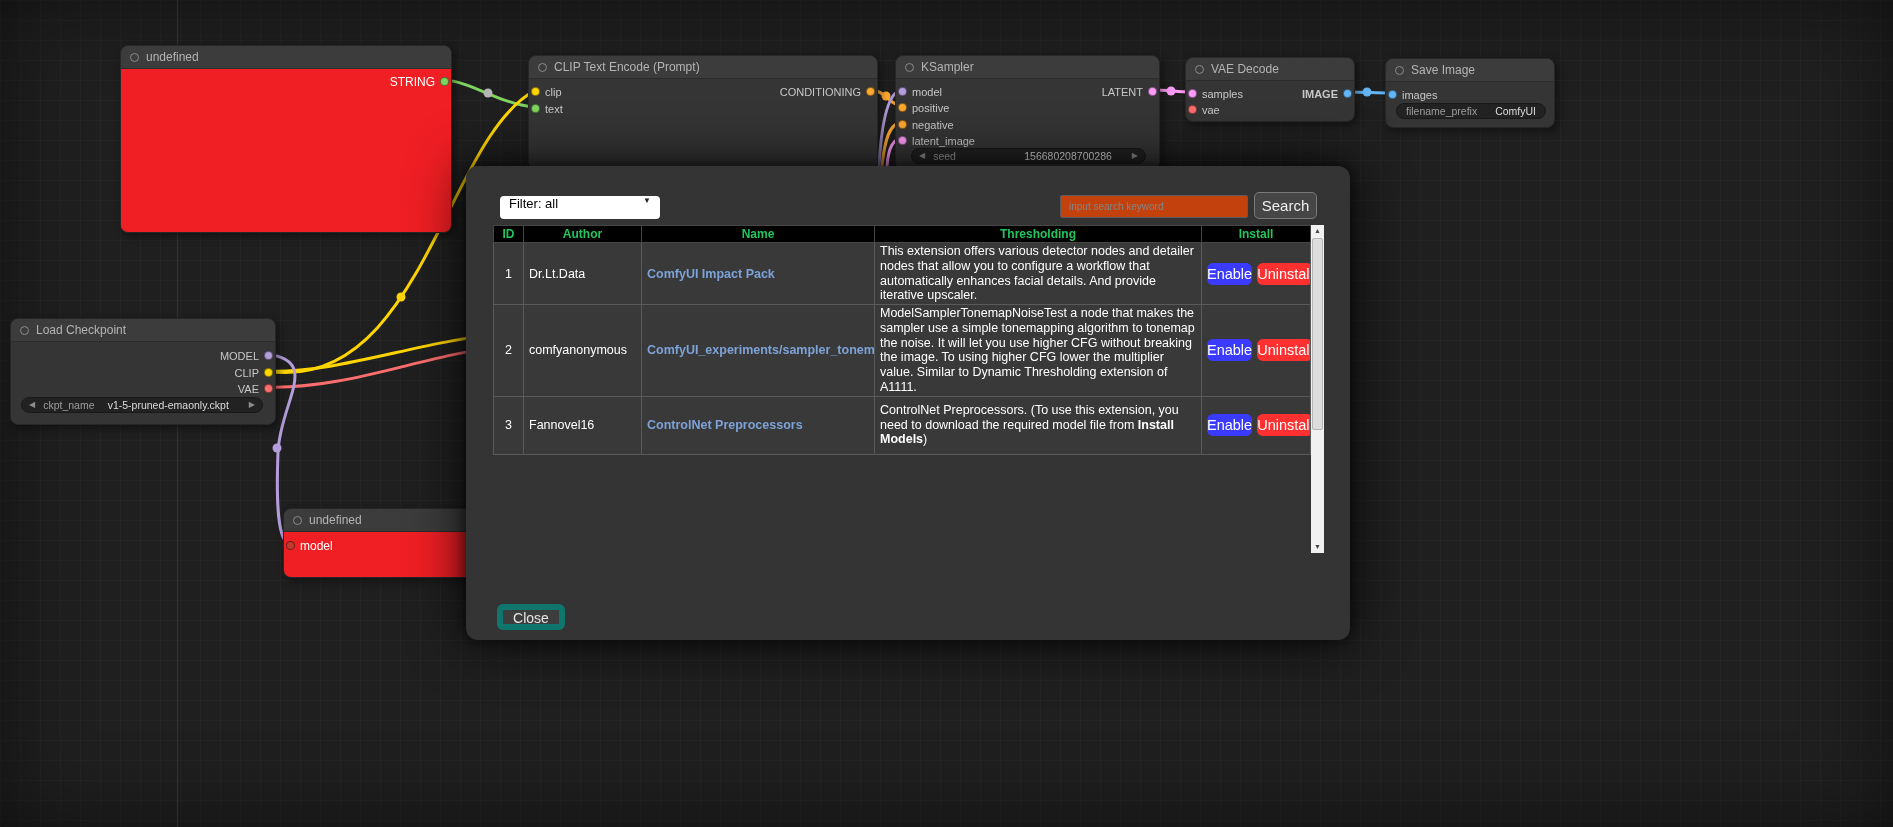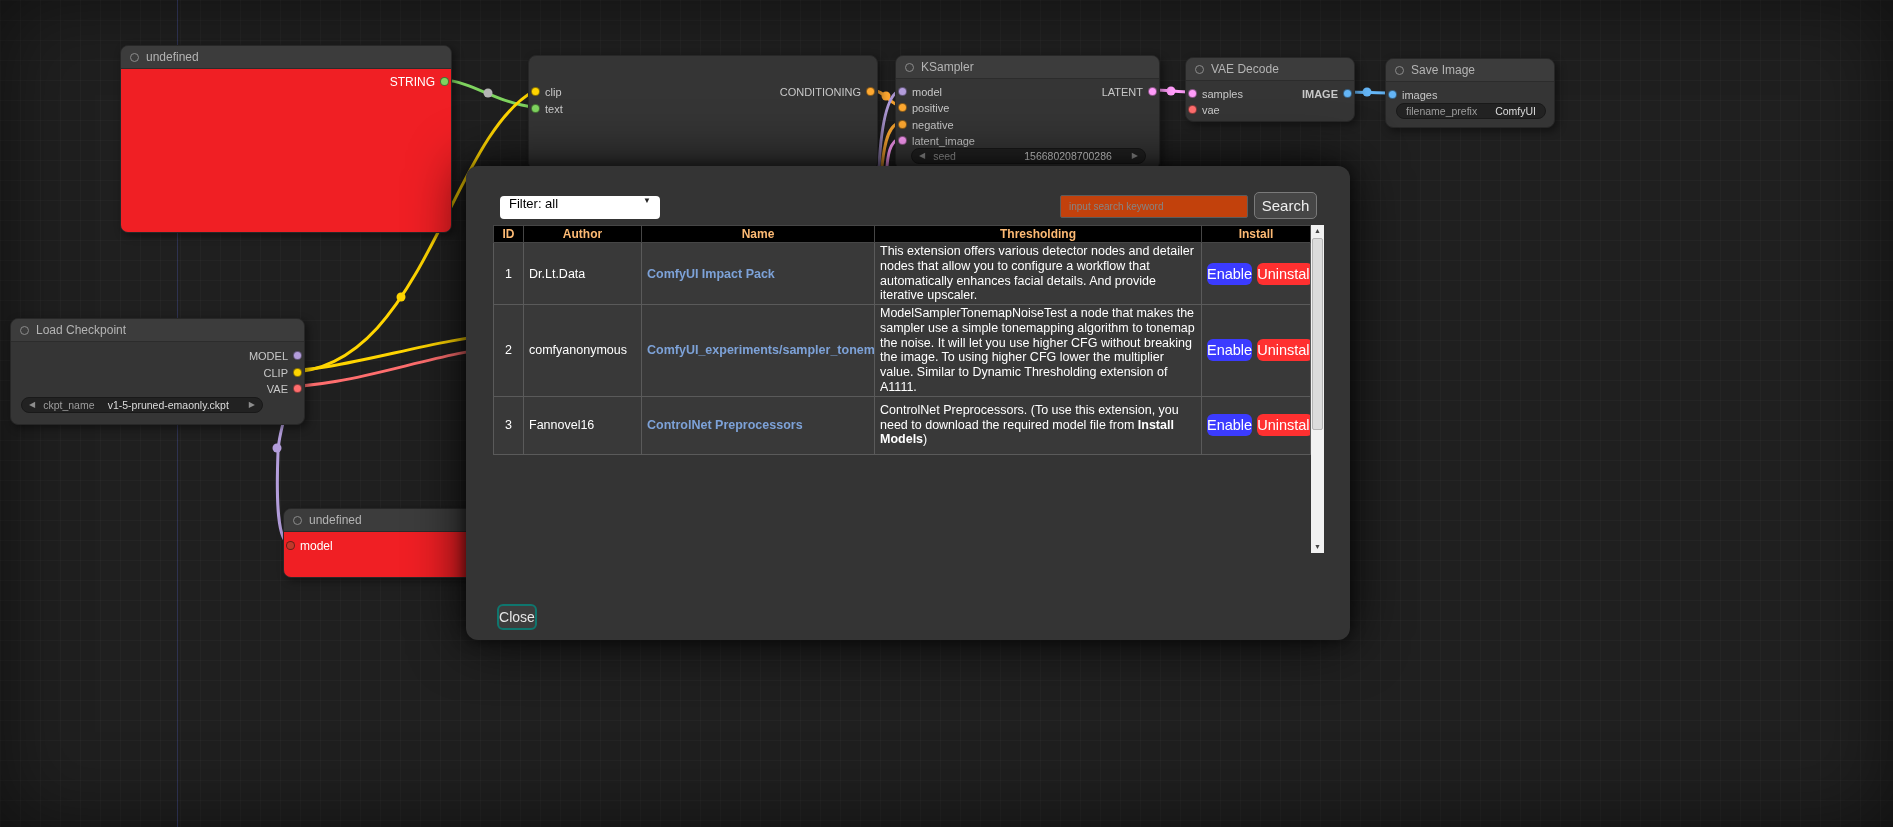--- a/index.html
+++ b/index.html
@@ -56,21 +56,21 @@
   .filter-caret { margin-left:auto; font-size:8px; color:#222; }
   .search-input { position:absolute; left:594px; top:29px; width:188px; height:23px;
                   background:#c2410c; border:1px solid #5b5b5b; border-radius:2px;
                   color:#dddddd; font-size:10px; padding:0 8px; font-family:inherit; }
   .search-input::placeholder { color:#858585; }
   .search-btn { position:absolute; left:788px; top:26px; width:63px; height:27px;
                 background:#464646; border:1px solid #7a7a7a; border-radius:5px;
                 color:#eeeeee; font-size:15px; cursor:pointer; font-family:inherit; }
   .ext-table { position:absolute; left:27px; top:59px; width:817px;
                border-collapse:collapse; table-layout:fixed; background:#393939; }
-  .ext-table th { background:#000000; color:#fdba74; font-size:12px; font-weight:bold;
+  .ext-table th { background:#000000; color:#22c55e; font-size:12px; font-weight:bold;
                   height:17px; padding:0 4px; border:1px solid #464646; }
   .ext-table td { border:1px solid #5a5a5a; color:#ffffff; font-size:12.5px;
                   padding:1px 5px; vertical-align:middle; overflow:hidden; }
   .cell-id { text-align:center; }
   .cell-name a { color:var(--link_text); font-weight:bold; text-decoration:none;
                  white-space:nowrap; cursor:pointer; }
   .cell-desc { line-height:1.18; padding:2px 4px 2px 5px;margin-left:20px; }
   .cell-install { text-align:center; }
   .btn-stack { display:flex; flex-direction:row; gap:5px; align-items:center; }
   .pill-btn { width:97px; height:22px; border:none; border-radius:6px; color:#ffffff;
@@ -78,22 +78,22 @@
   .pill-btn.enable { background:var(--enable_button); }
   .pill-btn.uninstall { background:var(--uninstall_button); }
   .vscroll { position:absolute; left:845px; top:59px; width:13px; height:328px;
              background:#f1f1f1; }
   .vs-arrow { position:absolute; left:0; width:13px; height:12px; font-size:7px;
               color:#444; text-align:center; line-height:12px; background:#f1f1f1;
               cursor:pointer; }
   .vs-arrow.up { top:0; } .vs-arrow.down { bottom:0; }
   .vs-thumb { position:absolute; left:1px; top:13px; width:11px; height:192px;
               background:#dcdcdc; border:1px solid #b5b5b5; border-radius:2px; cursor:grab; }
-  .close-btn { position:absolute; left:31px; top:438px; width:40px; height:26px;
-               background:#3d3d3d; border:2px solid #0f766e; border-radius:6px;
+  .close-btn { position:absolute; left:31px; top:438px; width:68px; height:26px;
+               background:#3d3d3d; border:6px solid #0f766e; border-radius:6px;
                color:#e6e6e6; font-size:14px; cursor:pointer; font-family:inherit; }
 </style>
 </head>
 <body>
 
 <div class="canvas">
   <div class="guide-v"></div>
 </div>
 
 <svg class="wires" width="1893" height="827">
@@ -128,20 +128,24 @@
     <span>undefined</span>
   </div>
   <div class="node-body error"></div>
   <div class="slot out" style="top:29px;">
     <span class="dot" style="background:var(--string);"></span>
     <span class="on-red">STRING</span>
   </div>
 </div>
 
 <div class="node" style="left:528px; top:55px; width:350px; height:115px;">
+  <div class="node-title">
+    <span class="title-dot"></span>
+    <span>CLIP Text Encode (Prompt)</span>
+  </div>
   <div class="slot in" style="top:29px;">
     <span class="dot" style="background:var(--clip);"></span>
     <span>clip</span>
   </div>
   <div class="slot in" style="top:46px;">
     <span class="dot" style="background:var(--string);"></span>
     <span>text</span>
   </div>
   <div class="slot out" style="top:29px;">
     <span class="dot" style="background:var(--conditioning);"></span>
@@ -209,21 +213,21 @@
   <div class="slot in" style="top:29px;">
     <span class="dot" style="background:var(--image);"></span>
     <span>images</span>
   </div>
   <div class="widget" style="left:10px; top:44px; width:150px;">
     <span class="wlabel" style="margin-left:2px;">filename_prefix</span>
     <span class="wvalue" style="margin-right:2px;">ComfyUI</span>
   </div>
 </div>
 
-<div class="node" style="left:10px; top:318px; width:295px; height:107px;">
+<div class="node" style="left:10px; top:318px; width:266px; height:107px;">
   <div class="node-title">
     <span class="title-dot"></span>
     <span>Load Checkpoint</span>
   </div>
   <div class="slot out" style="top:30px;">
     <span class="dot" style="background:var(--model);"></span>
     <span>MODEL</span>
   </div>
   <div class="slot out" style="top:47px;">
     <span class="dot" style="background:var(--clip);"></span>

